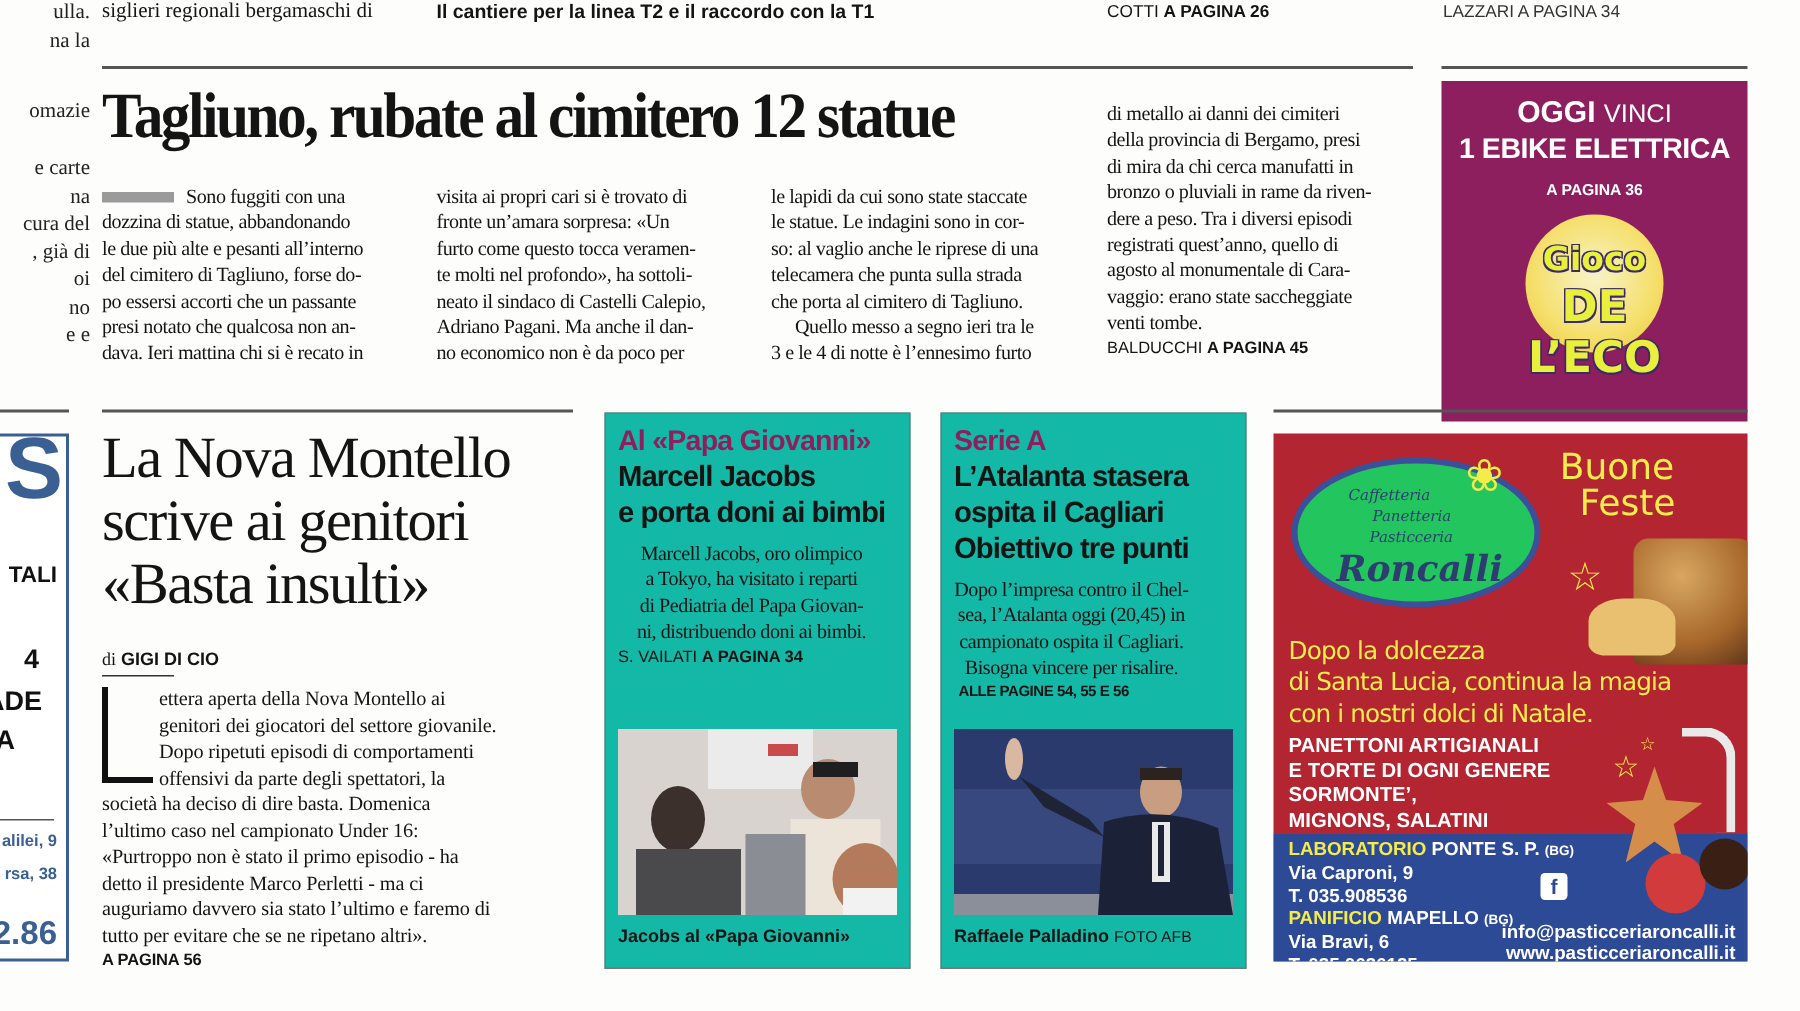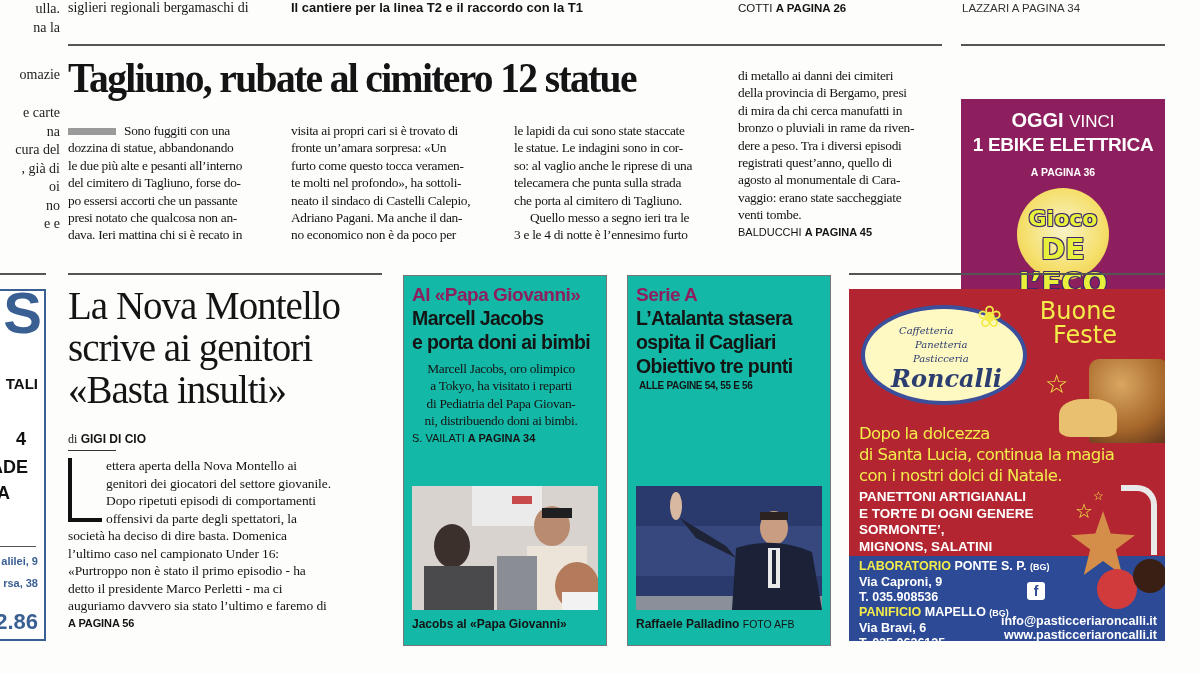--- a/index.html
+++ b/index.html
@@ -21,21 +21,21 @@
   
   .headline1 { left: 68px; top: 54px; font-family: "Liberation Serif", serif; font-weight: 700; font-size: 43px; letter-spacing: -1.8px; transform: scaleX(0.92); transform-origin: left top; white-space: nowrap; line-height: 48px; }
 
   .col { position: absolute; font-size: 13.4px; line-height: 17.4px; text-align: justify; letter-spacing: -0.3px; }
   .col p { margin: 0; }
   .grayline { display: inline-block; width: 48px; height: 7px; background: #9a9a9a; vertical-align: middle; margin-right: 8px; }
   .byline { font-family: "Liberation Sans", sans-serif; font-size: 11px; letter-spacing: 0; text-align: left; }
   .byline b { font-weight: 700; }
 
   
-  .eco { left: 961px; top: 54px; width: 204px; height: 227px; background: #8e1f5f; color: #fff; text-align: center; font-family: "Liberation Sans", sans-serif; margin-top: 45px; }
+  .eco { left: 961px; top: 54px; width: 204px; height: 227px; background: #8e1f5f; color: #fff; text-align: center; font-family: "Liberation Sans", sans-serif; }
   .eco .l1 { margin-top: 10px; font-size: 20px; font-weight: 700; }
   .eco .l1 span { font-weight: 400; font-size: 17px; }
   .eco .l2 { font-size: 19px; font-weight: 700; margin-top: 2px; letter-spacing: -0.3px; }
   .eco .l3 { font-size: 10.5px; font-weight: 700; margin-top: 10px; }
   .eco .logo { position: relative; margin: 10px auto 0; width: 120px; height: 80px; }
   .eco .circle { position: absolute; left: 14px; top: 0; width: 92px; height: 92px; border-radius: 50%; background: radial-gradient(circle at 50% 45%, #f8f3c8 0%, #f5df6a 60%, #e8c23a 100%); }
   .eco .gtext { position: absolute; left: 0; width: 120px; text-align: center; font-family: "DejaVu Sans", sans-serif; font-weight: 700; color: #e9f03c; text-shadow: 1px 1px 0 #3b2a6b, -1px -1px 0 #3b2a6b, 1px -1px 0 #3b2a6b, -1px 1px 0 #3b2a6b; }
   .eco .g1 { top: 18px; font-size: 22px; }
   .eco .g2 { top: 44px; font-size: 29px; }
 
@@ -58,21 +58,21 @@
   .box .ref b { font-weight: 700; }
   .box .photo { position: absolute; left: 8px; width: 186px; height: 124px; overflow: hidden; }
   .box .cap { position: absolute; left: 8px; font-family: "Liberation Sans", sans-serif; font-weight: 700; font-size: 12px; white-space: nowrap; }
   .box .cap span { font-weight: 400; font-size: 10.5px; }
 
   
   .bluead { left: -10px; top: 289px; width: 56px; height: 352px; border: 2px solid #3a5f93; background: #fff; overflow: hidden; font-family: "Liberation Sans", sans-serif; font-weight: 700; color: #111; }
 
   
   .ron { left: 849px; top: 289px; width: 316px; height: 352px; background: #b32530; overflow: hidden; font-family: "Liberation Sans", sans-serif; }
-  .ron .oval { position: absolute; left: 12px; top: 16px; width: 166px; height: 100px; border-radius: 50%; background: #fef9c3; border: 4px solid #3c4f9b; }
+  .ron .oval { position: absolute; left: 12px; top: 16px; width: 166px; height: 100px; border-radius: 50%; background: #22c55e; border: 4px solid #3c4f9b; }
   .ron .oval .o1, .ron .oval .o2, .ron .oval .o3 { position: absolute; font-family: "DejaVu Serif", serif; font-style: italic; font-size: 10px; color: #2c3e70; }
   .ron .oval .o1 { left: 34px; top: 16px; }
   .ron .oval .o2 { left: 50px; top: 30px; }
   .ron .oval .o3 { left: 48px; top: 44px; }
   .ron .oval .o4 { position: absolute; left: 26px; top: 55px; font-family: "DejaVu Serif", serif; font-style: italic; font-weight: 700; font-size: 24px; color: #2c3e70; }
   .ron .bow { position: absolute; left: 128px; top: 10px; font-size: 30px; color: #f3ec4a; }
   .ron .buone { position: absolute; left: 190px; top: 10px; color: #f3ec4a; font-family: "DejaVu Sans", sans-serif; font-size: 24px; line-height: 24px; text-align: center; }
   .ron .buone div:last-child { margin-left: 14px; }
   .ron .pane { position: absolute; left: 240px; top: 70px; width: 80px; height: 84px; border-radius: 10px 10px 4px 4px; background: radial-gradient(circle at 40% 30%, #d8a762 0%, #a7672a 60%, #5a321a 100%); }
   .ron .slice { position: absolute; left: 210px; top: 110px; width: 58px; height: 38px; border-radius: 40% 40% 20% 20%; background: #e8c06f; }
@@ -209,20 +209,21 @@
   <div>genitori dei giocatori del settore giovanile.</div>
   <div>Dopo ripetuti episodi di comportamenti</div>
   <div>offensivi da parte degli spettatori, la</div>
 </div>
 <div class="abs body2" style="left:68px; top:527px;">
   <div>società ha deciso di dire basta. Domenica</div>
   <div>l’ultimo caso nel campionato Under 16:</div>
   <div>«Purtroppo non è stato il primo episodio - ha</div>
   <div>detto il presidente Marco Perletti - ma ci</div>
   <div>auguriamo davvero sia stato l’ultimo e faremo di</div>
+  <div>tutto per evitare che se ne ripetano altri».</div>
   <div class="apagina">A PAGINA 56</div>
 </div>
 
 <div class="box" style="left:403px; top:275px; width:204px; height:371px;">
   <div style="position:absolute; left:8px; top:8px;">
     <div class="kicker">Al «Papa Giovanni»</div>
     <div class="title">Marcell Jacobs</div>
     <div class="title">e porta doni ai bimbi</div>
     <div class="txt serif">
       <div>Marcell Jacobs, oro olimpico</div>
@@ -252,20 +253,26 @@
   </div>
   <div class="cap" style="top:341px;">Jacobs al «Papa Giovanni»</div>
 </div>
 
 <div class="box" style="left:627px; top:275px; width:204px; height:371px;">
   <div style="position:absolute; left:8px; top:8px;">
     <div class="kicker">Serie A</div>
     <div class="title">L’Atalanta stasera</div>
     <div class="title">ospita il Cagliari</div>
     <div class="title">Obiettivo tre punti</div>
+    <div class="txt serif">
+      <div>Dopo l’impresa contro il Chel-</div>
+      <div>sea, l’Atalanta oggi (20,45) in</div>
+      <div>campionato ospita il Cagliari.</div>
+      <div>Bisogna vincere per risalire.</div>
+    </div>
     <div class="ref" style="font-weight:700; font-size:10px; letter-spacing:-0.3px; margin-left:3px;">ALLE PAGINE 54, 55 E 56</div>
   </div>
   <div class="photo" style="top:210px;">
     <svg width="186" height="124" viewBox="0 0 186 124">
       <rect width="186" height="124" fill="#2a3a6c"></rect>
       <rect x="0" y="40" width="186" height="50" fill="#3d4f86" opacity="0.7"></rect>
       <rect x="0" y="110" width="186" height="14" fill="#8a8f99"></rect>
       <ellipse cx="40" cy="20" rx="6" ry="14" fill="#d8b8a0"></ellipse>
       <path d="M44 32 L90 60 L100 72 L60 52 Z" fill="#1e2436"></path>
       <ellipse cx="138" cy="42" rx="14" ry="17" fill="#c99d82"></ellipse>

